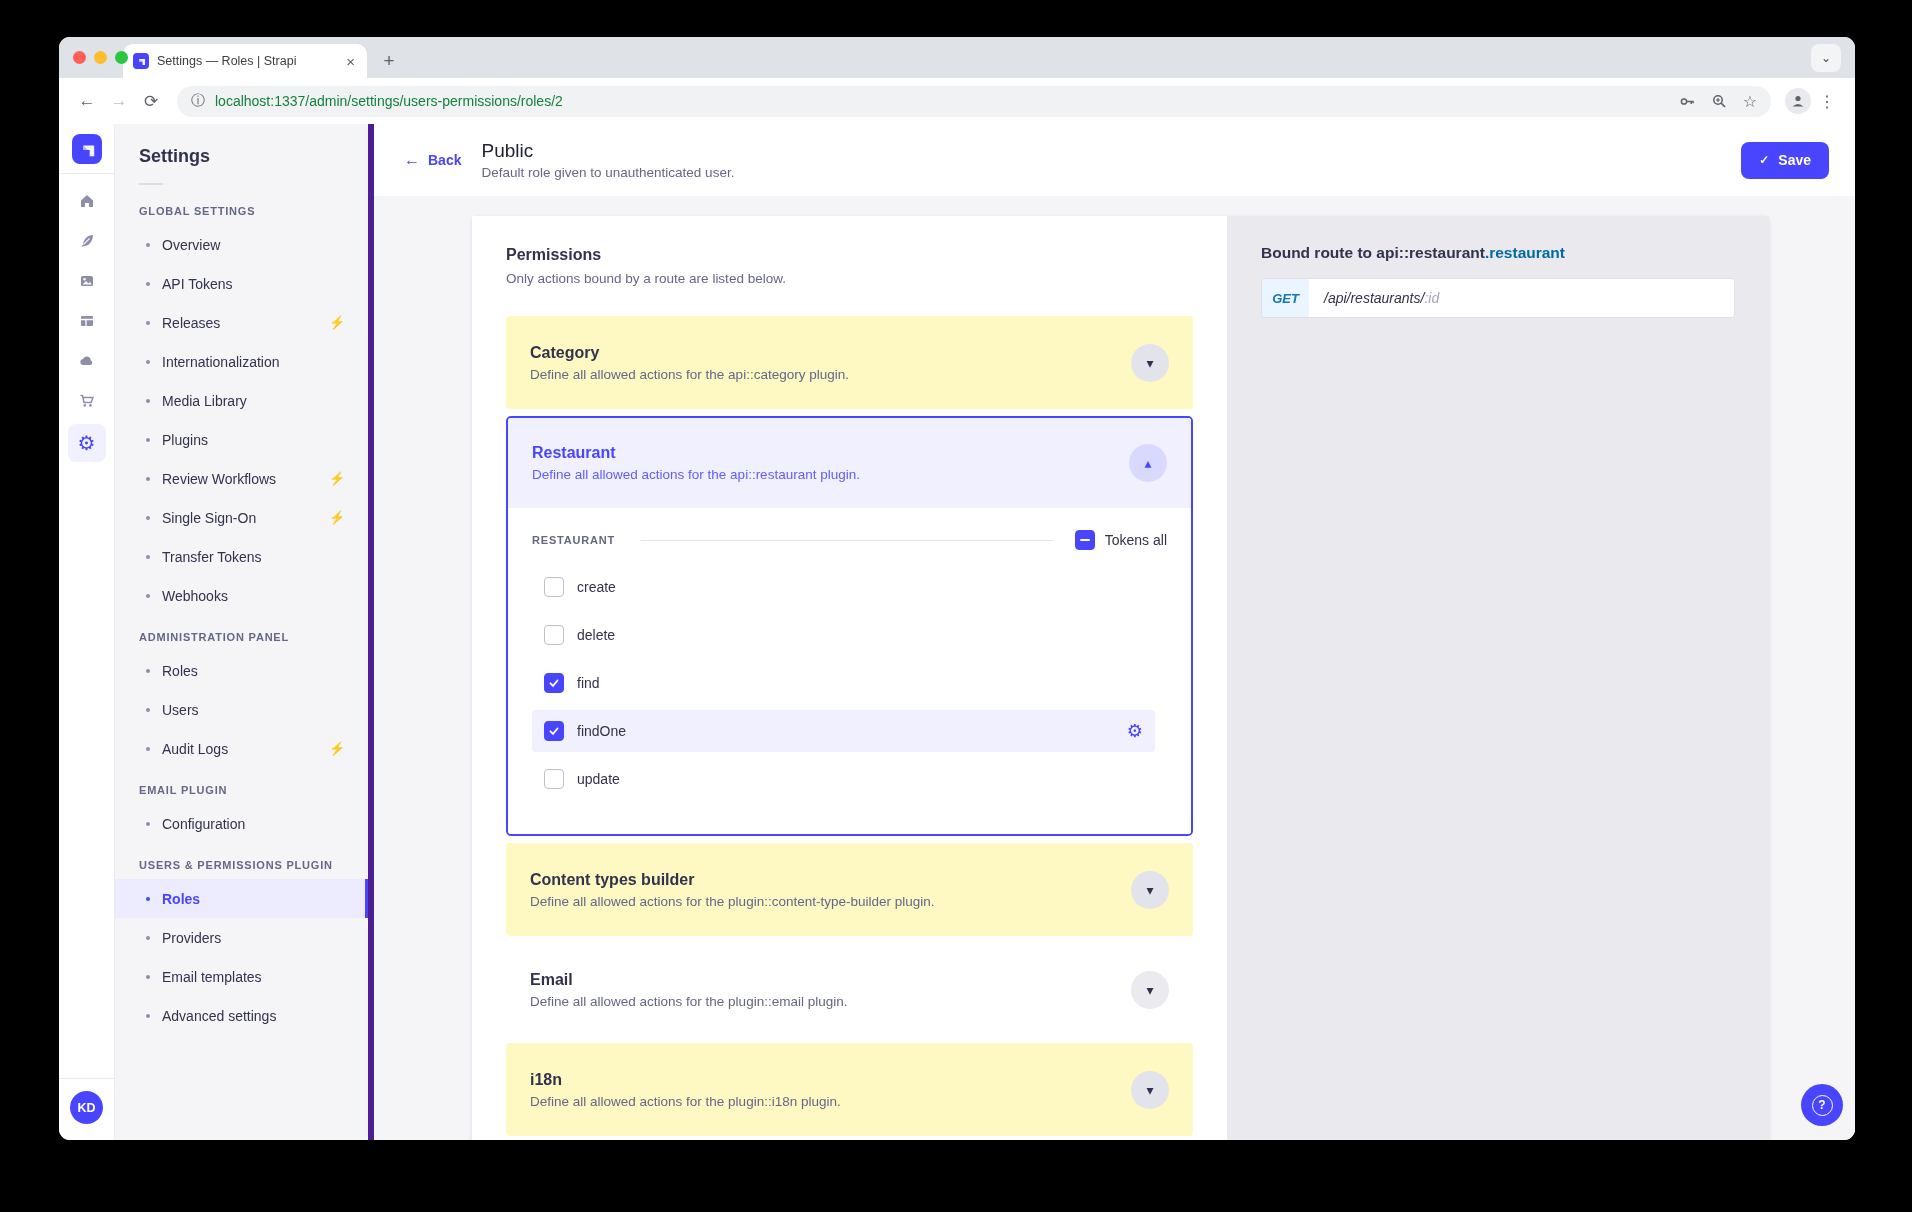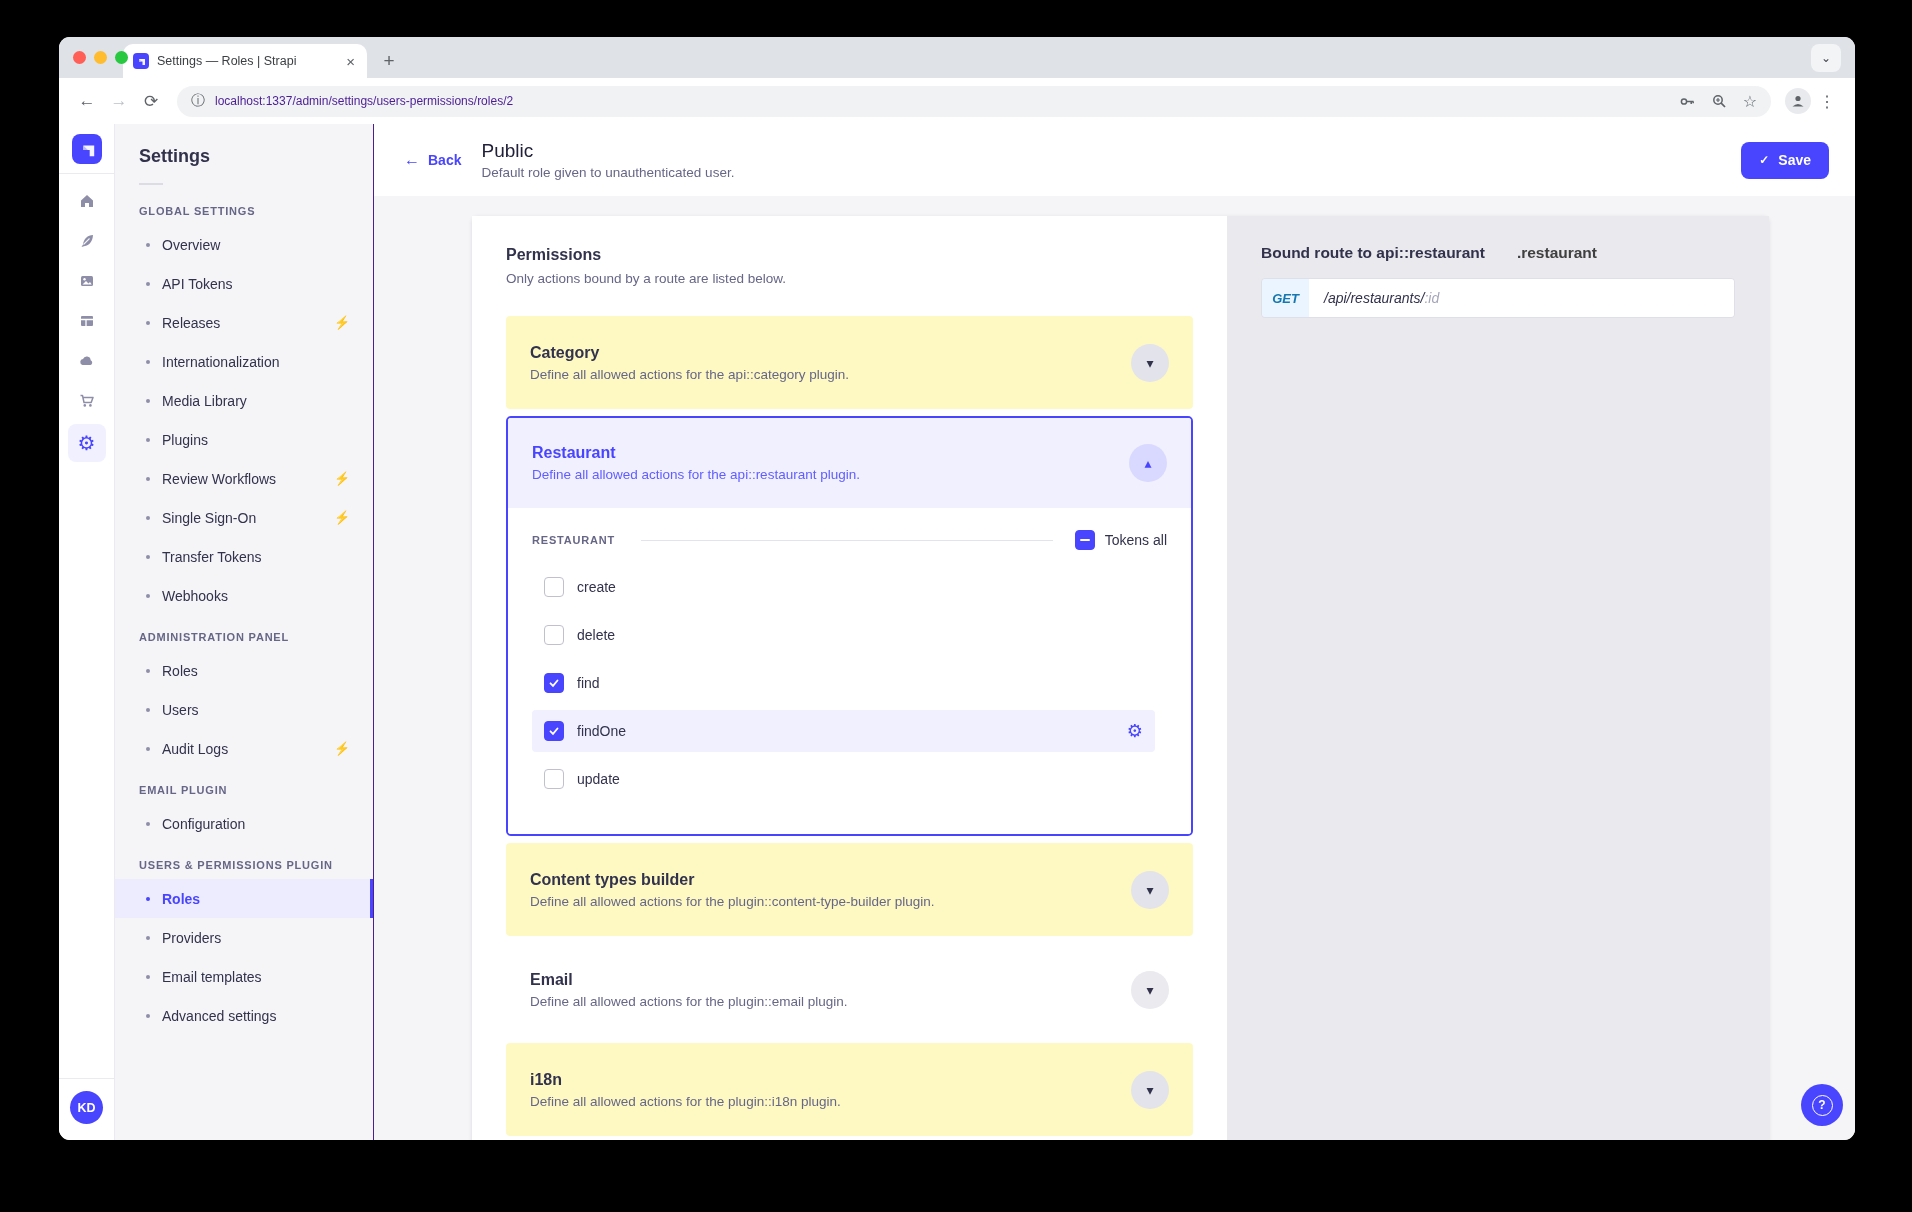--- a/index.html
+++ b/index.html
@@ -23,21 +23,21 @@
             font-size:19px; color:#5f6368; border-radius:50%; }
   .tabsearch { position:absolute; right:14px; top:7px; width:30px; height:28px; border-radius:8px; background:#f3f4f6;
                display:flex; align-items:center; justify-content:center; color:#44474e; font-size:12px; }
   .toolbar { height:46px; background:#fff; display:flex; align-items:center; padding:0 16px 0 14px; gap:4px; }
   .navbtn { width:28px; height:28px; display:flex; align-items:center; justify-content:center;
             font-size:17px; color:#5f6368; border-radius:50%; }
   .navbtn.disabled { color:#bdc1c6; }
   .omnibox { flex:1; height:31px; margin:0 10px 0 8px; background:#f0f2f4; border-radius:16px;
              display:flex; align-items:center; padding:0 14px; gap:10px; }
   .omni-info { font-size:14px; color:#5f6368; }
-  .omni-url { flex:1; font-size:12px; color:#4c1d95; white-space:nowrap; overflow:hidden; }
+  .omni-url { flex:1; font-size:14px; color:#15803d; white-space:nowrap; overflow:hidden; }
   .omni-icons { display:flex; align-items:center; gap:15px; }
   .omni-icons svg, .omni-icons span { color:#5f6368; }
   .star { font-size:16px; color:#5f6368; }
   .chrome-avatar { width:26px; height:26px; border-radius:50%; background:#e8eaed; display:flex; align-items:center; justify-content:center; }
   .menu-dots { font-size:16px; color:#5f6368; padding:0 4px; letter-spacing:0; }
 
   
   .app { display:flex; height:1016px; position:relative; }
 
   .rail { width:56px; background:#fff; border-right:1px solid #eaeaef; display:flex; flex-direction:column; align-items:center; flex:none; }
@@ -46,21 +46,21 @@
   .rail-div { width:56px; height:1px; background:#eaeaef; }
   .rail-icons { display:flex; flex-direction:column; align-items:center; padding-top:10px; gap:6px; }
   .rail-item { width:38px; height:34px; display:flex; align-items:center; justify-content:center; border-radius:8px; }
   .rail-item svg { display:block; }
   .rail-item.active { background:#f0f0ff; width:38px; height:38px; }
   .rail-gear { font-size:20px; color:#4945ff; line-height:1; }
   .rail-spacer { flex:1; }
   .user-avatar { width:33px; height:33px; border-radius:50%; background:#4945ff; color:#fff; font-size:12.5px; font-weight:bold;
                  display:flex; align-items:center; justify-content:center; margin:12px 0 16px; }
 
-  .subnav { width:259px; background:#f5f5f8; border-right:1px solid #4c1d95; flex:none; padding-top:22px; overflow:hidden; }
+  .subnav { width:259px; background:#f5f5f8; border-right:6px solid #4c1d95; flex:none; padding-top:22px; overflow:hidden; }
   .subnav-title { font-size:18px; font-weight:700; color:#32324d; padding-left:24px; }
   .subnav-divider { width:24px; height:2px; background:#dcdce4; margin:16px 24px 4px; }
   .section-label { font-size:11px; font-weight:700; letter-spacing:.8px; color:#666687; padding:16px 24px 8px; }
   .nav-item { height:39px; display:flex; align-items:center; padding:0 22px 0 31px; cursor:pointer; }
   .nav-bullet { width:4px; height:4px; border-radius:50%; background:#8e8ea9; margin-right:12px; flex:none; }
   .nav-label { font-size:14px; color:#32324d; }
   .nav-item.active { background:#ececfe; border-right:3px solid #4945ff; }
   .nav-item.active .nav-label { color:#4945ff; font-weight:600; }
   .nav-item.active .nav-bullet { background:#4945ff; }
   .bolt { margin-left:auto; color:#ee9d45; font-size:13px; }
@@ -113,21 +113,21 @@
   .ind-bar { width:10px; height:2.5px; background:#fff; border-radius:1px; }
 
   .perm-grid { display:grid; grid-template-columns:1fr; row-gap:6px; }
   .perm-cell { height:42px; display:flex; align-items:center; padding:0 12px; }
   .perm-cell.hl { background:#f0f0ff; border-radius:4px; margin-right:12px; }
   .perm-label { font-size:14px; color:#32324d; margin-left:13px; }
   .cell-gear { margin-left:auto; font-size:18px; color:#4945ff; line-height:1; }
 
   .route-col { width:542px; background:#e9e9ee; padding:28px 34px; flex:none; }
   .route-title { font-size:15.5px; font-weight:600; color:#32324d; }
-  .route-title .hl-text { color:#404040;padding-left:32px; }
+  .route-title .hl-text { color:#0369a1; }
   .route-row { display:flex; margin-top:16px; height:40px; border-radius:4px; overflow:hidden; border:1px solid #dfdfe9;font-style:italic; }
   .method-badge { width:47px; background:#eaf5ff; color:#1577b0; font-size:13px; font-weight:700;
                   display:flex; align-items:center; justify-content:center; flex:none; }
   .route-input { flex:1; background:#fff; display:flex; align-items:center; padding:0 15px; font-size:14px; }
   .route-path { color:#32324d; }
   .route-param { color:#a5a5ba; }
 
   .help-btn { position:absolute; right:12px; bottom:14px; width:42px; height:42px; border-radius:50%;
               background:#4945ff; display:flex; align-items:center; justify-content:center; }
   .help-ring { width:21px; height:21px; border-radius:50%; border:1.5px solid #fff; color:#fff; font-size:12px; font-weight:700;

